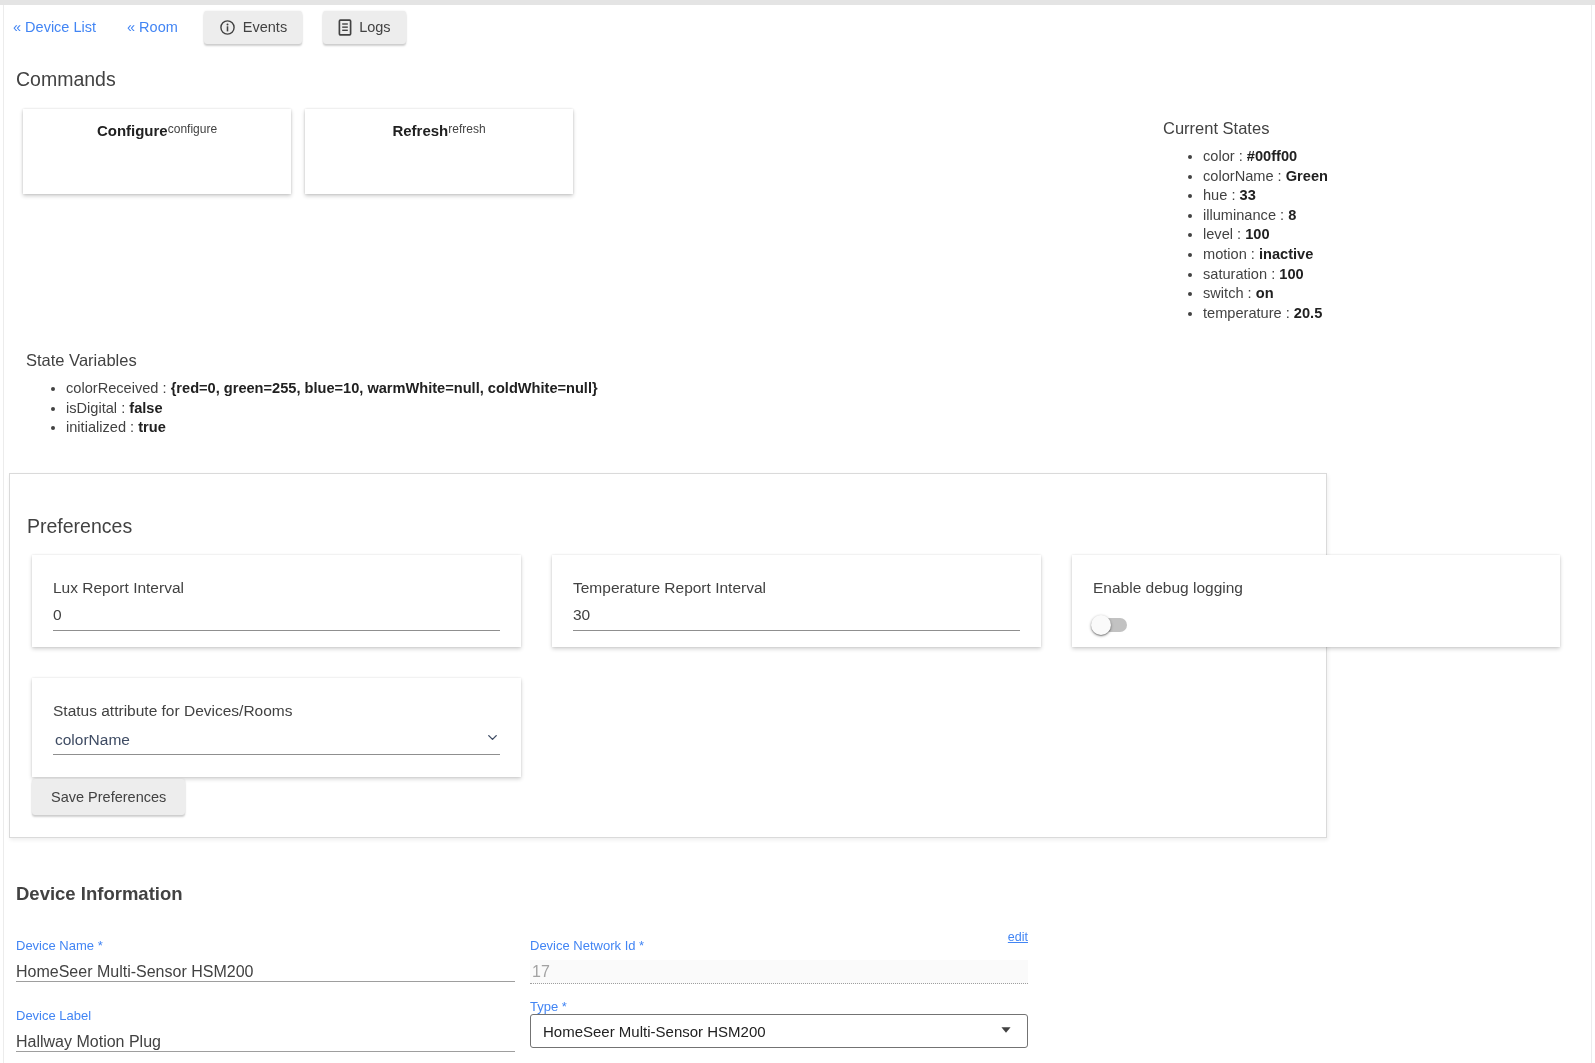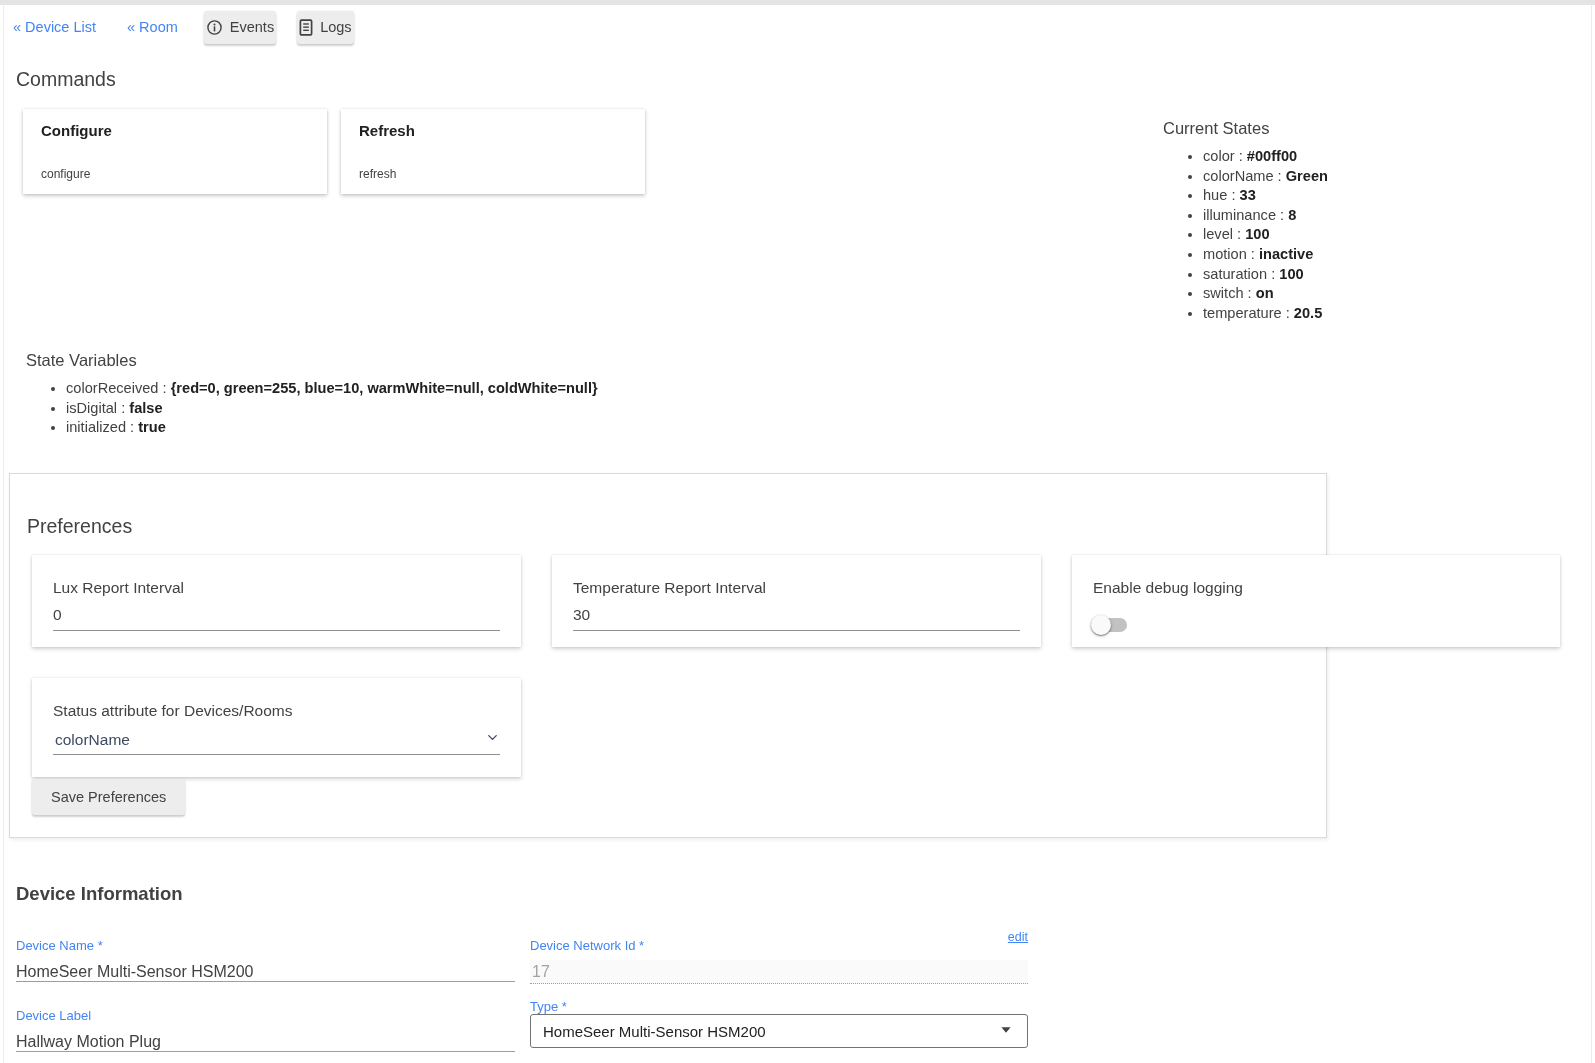--- a/index.html
+++ b/index.html
@@ -7,33 +7,33 @@
               font-family:"Liberation Sans","DejaVu Sans",sans-serif; color:#424242; position:relative; }
 
   .top-strip { position:absolute; top:0; left:0; right:0; height:5px; background:#e4e4e4; }
   .edge-left  { position:absolute; top:5px; bottom:0; left:3px; width:1px; background:#ececec; }
   .edge-right { position:absolute; top:5px; bottom:0; right:3px; width:1px; background:#ececec; }
 
   
   .nav { position:absolute; top:10px; left:13px; height:34px; display:flex; align-items:center;gap:12px; }
   .nav a { color:#4285f4; font-size:14.5px; text-decoration:none; cursor:pointer; }
   .nav a + a { margin-left:19px; }
-  .btn { display:inline-flex; align-items:center; gap:7px; height:33px; padding:0 2px;
+  .btn { display:inline-flex; align-items:center; gap:7px; height:33px; padding:0 15px;
          background:#ededed; border:none; border-radius:3px; color:#424242; font-size:14.5px;
          font-family:inherit; cursor:pointer;
          box-shadow:0 2px 2px rgba(0,0,0,.18), 0 0 2px rgba(0,0,0,.10); }
   #events-btn { margin-left:14px; }
   #logs-btn { margin-left:9px; }
   .btn svg { display:block; }
 
   
   .commands-heading { position:absolute; left:16px; top:68px; font-size:19.5px; font-weight:400; color:#424242; }
   .command-cards { position:absolute; left:23px; top:109px; display:flex; gap:14px; }
-  .command-card { width:304px; height:85px; background:#fff; padding:13px 18px 13px;
-                  display:flex; flex-direction:column; justify-content:space-between; cursor:pointer;
+  .command-card { width:268px; height:85px; background:#fff; padding:13px 18px 13px;
+                  display:flex; justify-content:center; cursor:pointer;
                   box-shadow:0 2px 4px rgba(0,0,0,.20), 0 0 2px rgba(0,0,0,.12); }
   .command-title { font-size:15px; font-weight:700; color:#212121; }
   .command-sub { font-size:12px; color:#424242; }
 
   
   .states-block h3 { font-size:16.5px; font-weight:400; color:#424242; }
   .states-block ul { margin:9px 0 0; padding-left:40px; }
   .states-block li { font-size:14.6px; line-height:19.6px; color:#424242; }
   .states-block b { color:#212121; }
   #current-states { position:absolute; left:1163px; top:119px; width:420px; }

